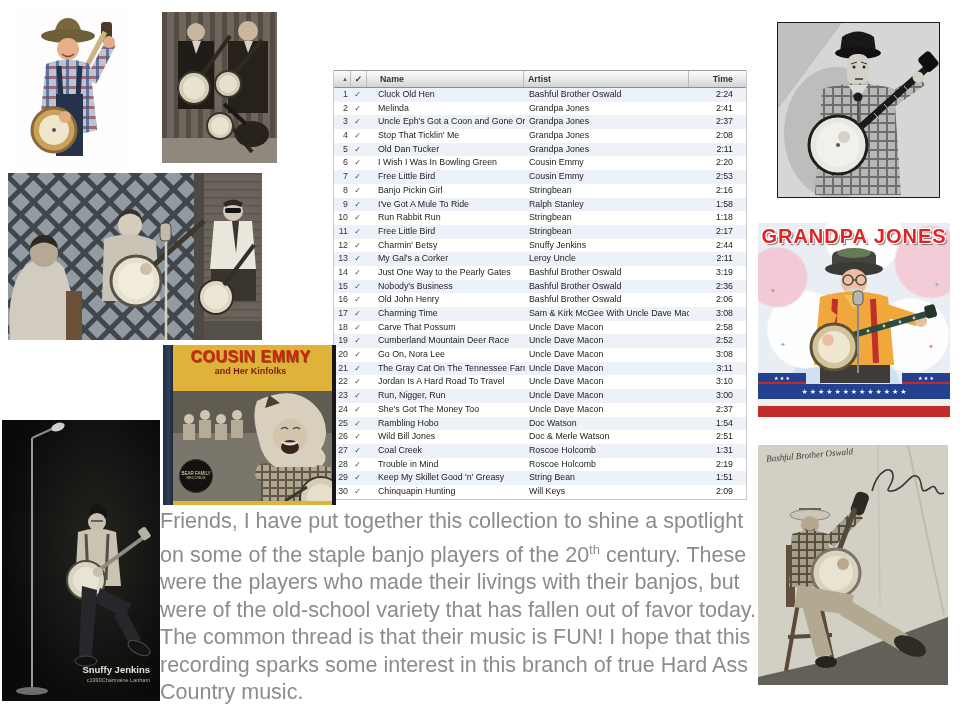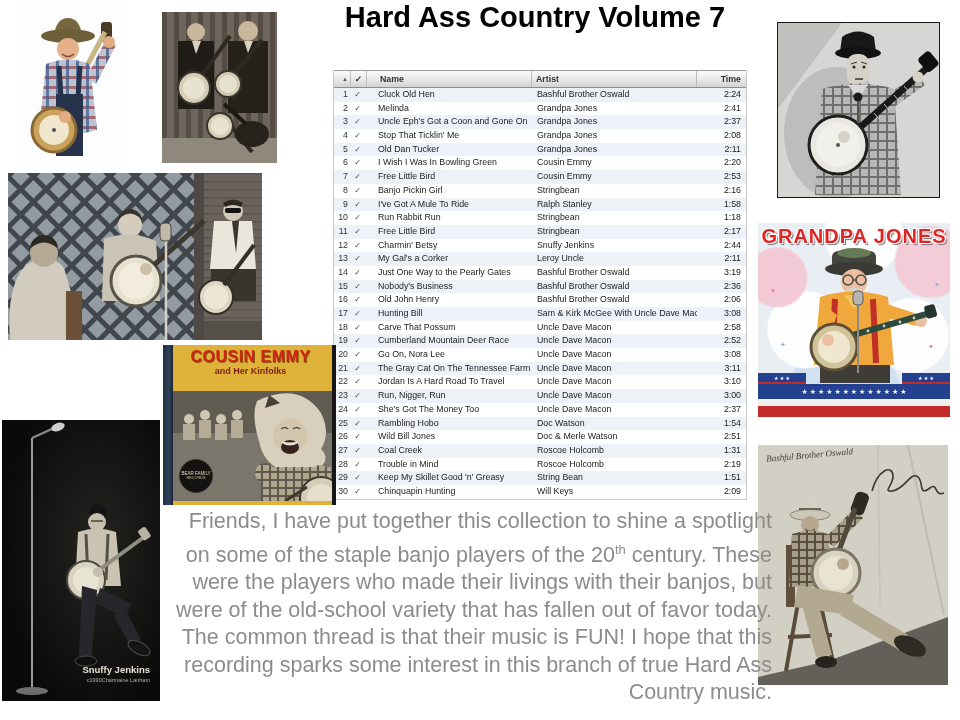--- a/index.html
+++ b/index.html
@@ -16,29 +16,29 @@
   .pl-header{display:flex;height:16px;line-height:16px;
              background:linear-gradient(#fbfbfb,#e8e8e8 55%,#d2d2d2);
              border-top:1px solid #9a9a9a;border-bottom:1px solid #8e8e8e;
              font-weight:bold;color:#333;}
   .pl-header>div{border-right:1px solid #bcbcbc;overflow:hidden;}
   .pl-header>div:last-child{border-right:none;}
   .col-num{flex:0 0 14px;text-align:right;padding-right:2px;}
   .col-chk{flex:0 0 15px;text-align:center;}
   .col-name{flex:1 1 auto;padding-left:5px;white-space:nowrap;overflow:hidden;margin-left:8px;}
   .col-artist{flex:0 0 160px;padding-left:4px;white-space:nowrap;overflow:hidden;}
-  .col-time{flex:0 0 44px;text-align:right;padding-right:5px;}
+  .col-time{flex:0 0 44px;text-align:right;padding-right:13px;}
   .pl-row{display:flex;height:13.7px;line-height:13.7px;background:#fff;}
   .pl-row.alt{background:#edf1f8;}
   .pl-row .col-num{color:#333;}
   .pl-row .col-chk{font-size:8px;color:#444;}
   .sort-icon{font-size:6px;color:#555;vertical-align:1px;}
 
   
-  .description{position:absolute;left:160px;top:508px;width:612px;text-align:right;
+  .description{position:absolute;left:160px;top:508px;width:612px;text-align:left;
                font-size:21.5px;line-height:27.5px;color:#8c8c8c;}
   .description sup{font-size:13px;}
 
   
   .ph{position:absolute;overflow:hidden;}
   .ph svg{display:block;}
 
   
   .snuffy-cap{position:absolute;right:10px;bottom:16px;text-align:right;color:#e6e2d8;
               font-weight:bold;font-size:9.5px;line-height:10px;}
@@ -94,21 +94,20 @@
 
   
   .sb-photo{border:1px solid #1a1a1a;}
 </style>
 </head>
 <body>
 
 <div class="canvas">
 
   <div class="title">
-    <div>Hard Ass Country Volume 7</div>
   </div>
 
   <div class="ph" style="left:16px;top:6px;width:110px;height:160px;">
     <svg width="110" height="160" viewBox="0 0 110 160">
       <defs>
         <pattern id="plaidA" width="10" height="10" patternUnits="userSpaceOnUse">
           <rect width="10" height="10" fill="#bcc4d4"></rect>
           <rect width="10" height="3" fill="#9b4a52" opacity=".75"></rect>
           <rect width="3" height="10" fill="#3e5a8c" opacity=".75"></rect>
         </pattern>
@@ -405,21 +404,21 @@
         <div class="pl-row">
       <div class="col-num">16</div>
       <div class="col-chk">✓</div>
       <div class="col-name">Old John Henry</div>
       <div class="col-artist">Bashful Brother Oswald</div>
       <div class="col-time">2:06</div>
     </div>
         <div class="pl-row alt">
       <div class="col-num">17</div>
       <div class="col-chk">✓</div>
-      <div class="col-name">Hunting Bill</div>
+      <div class="col-name">Charming Time</div>
       <div class="col-artist">Sam &amp; Kirk McGee With Uncle Dave Macon</div>
       <div class="col-time">3:08</div>
     </div>
         <div class="pl-row">
       <div class="col-num">18</div>
       <div class="col-chk">✓</div>
       <div class="col-name">Carve That Possum</div>
       <div class="col-artist">Uncle Dave Macon</div>
       <div class="col-time">2:58</div>
     </div>

